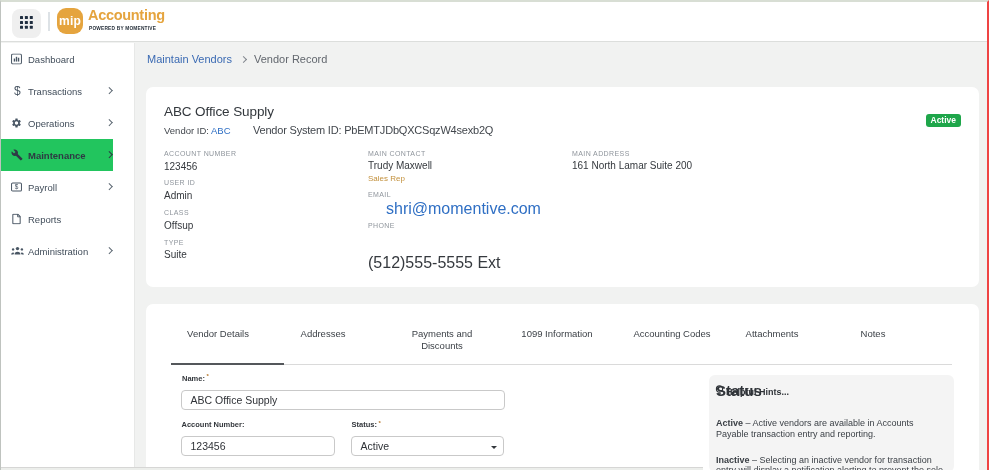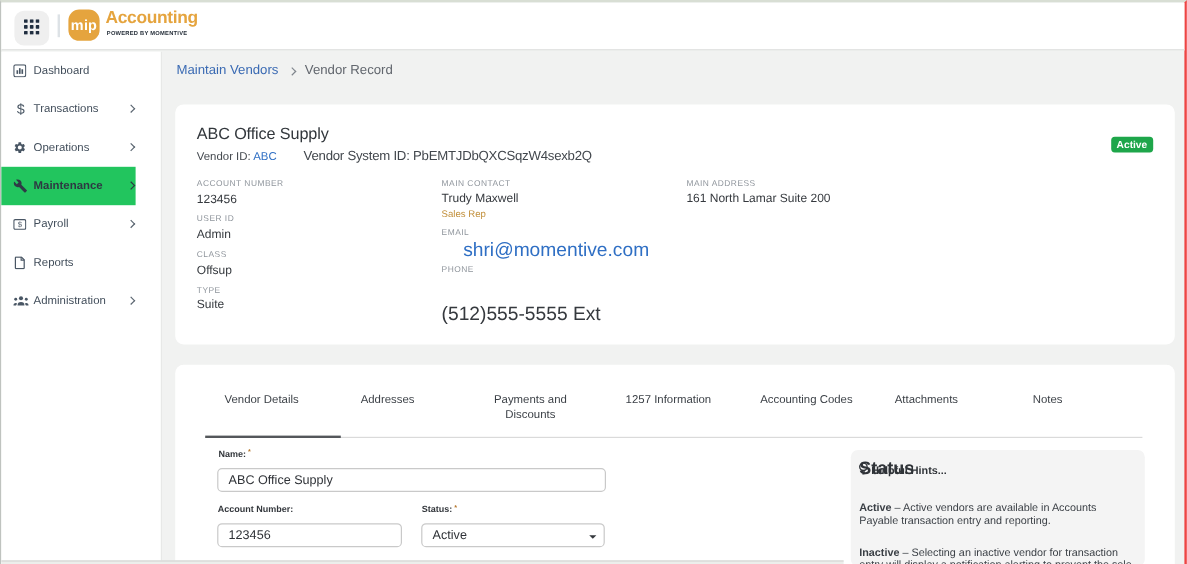--- a/index.html
+++ b/index.html
@@ -153,21 +153,21 @@
   <div class="ulabel" style="left:367px; top:219.8px;">PHONE</div>
   <div class="val" style="left:367px; top:227.5px; font-size:16px;margin-top:24px;">(512)555-5555 Ext</div>
 
   <div class="ulabel" style="left:571px; top:148.3px;">MAIN ADDRESS</div>
   <div class="val" style="left:571px; top:158px;">161 North Lamar Suite 200</div>
 
   <div class="card" style="left:145px; top:302px; width:833px; height:168px; border-bottom-left-radius:0; border-bottom-right-radius:0;"></div>
   <div class="tab" style="left:217px;">Vendor Details</div>
   <div class="tab" style="left:322px;">Addresses</div>
   <div class="tab" style="left:441px;">Payments and<br>Discounts</div>
-  <div class="tab" style="left:556px;">1257 Information</div>
+  <div class="tab" style="left:556px;">1099 Information</div>
   <div class="tab" style="left:671px;">Accounting Codes</div>
   <div class="tab" style="left:771px;">Attachments</div>
   <div class="tab" style="left:872px;">Notes</div>
   <div class="abs" style="left:170px; top:362.3px; width:781px; height:1px; background:#dadada;"></div>
   <div class="abs" style="left:170px; top:361px; width:113px; height:2.2px; background:#54575b;"></div>
 
   <div class="abs flabel" style="left:181px; top:372.5px; line-height:8px;">Name:<span style="color:#b5762a; font-size:6px; position:relative; top:-2.5px;"> *</span></div>
   <div class="input" style="left:180px; top:387.5px; width:324px;">ABC Office Supply</div>
   <div class="abs flabel" style="left:180.5px; top:419px; line-height:8px;">Account Number:</div>
   <div class="input" style="left:180px; top:433.5px; width:154px;">123456</div>

